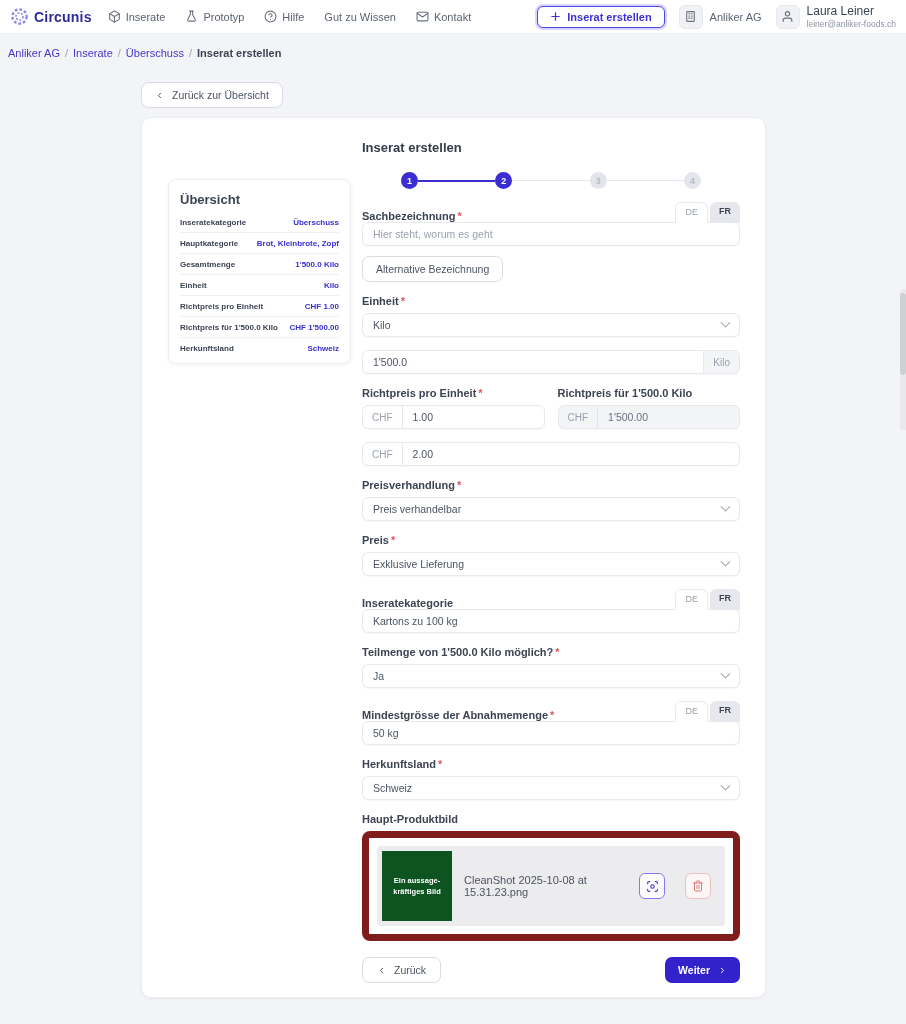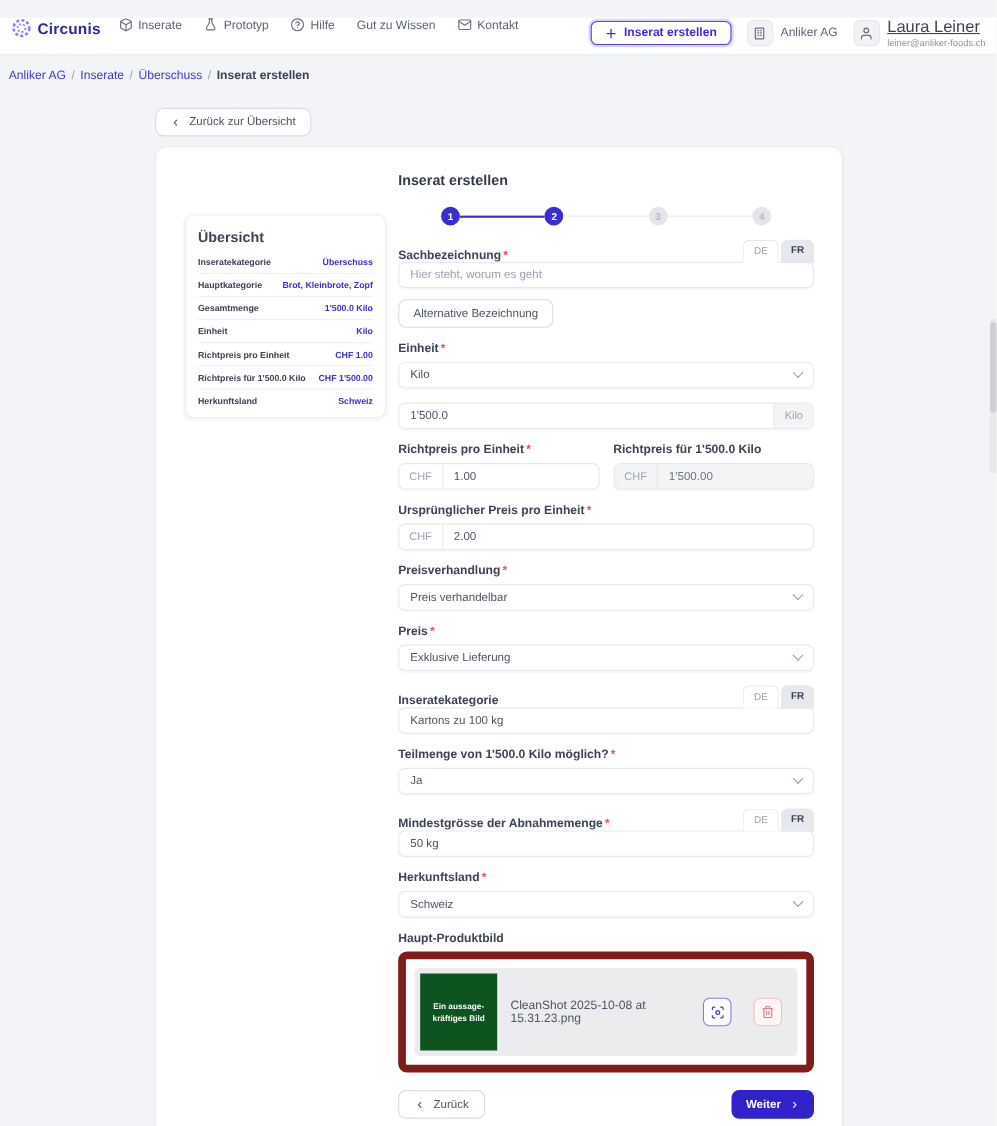--- a/index.html
+++ b/index.html
@@ -7,33 +7,33 @@
   body {
     background:#f3f4f7;
     font-family:"Liberation Sans", sans-serif;
     color:#3c4453;
     position:relative;
     overflow:hidden;
   }
   svg { display:block; }
 
   
-  .topbar{ display:flex; align-items:flex-start; height:34px; background:#fff; padding:0 10px; border-bottom:1px solid #eef0f3;margin-top:16px; }
+  .topbar{ display:flex; align-items:center; height:34px; background:#fff; padding:0 10px; border-bottom:1px solid #eef0f3; }
   .brand{ display:flex; align-items:center; gap:5px; margin-right:16px; }
   .brand-name{ font-size:14px; font-weight:bold; color:#2d2a9c; letter-spacing:.2px; }
   .nav{ display:flex; align-items:center; gap:20px; }
   .nav-item{ display:flex; align-items:center; gap:5px; font-size:11px; color:#5b6472; cursor:pointer; }
   .nav-item svg{ color:#6b7280; }
   .top-right{ margin-left:auto; display:flex; align-items:center; gap:14px; }
   .create-btn{ display:flex; align-items:center; gap:6px; background:#fff; color:#3d30d8; font-size:11px; font-weight:bold;
     border:1px solid #4f46e5; border-radius:6px; padding:4px 12px; box-shadow:0 0 0 2px rgba(110,100,255,.28); cursor:pointer; }
   .chip{ width:24px; height:24px; background:#f1f2f5; border:1px solid #e6e8ec; border-radius:6px; display:flex; align-items:center; justify-content:center; color:#6b7280; }
   .company{ display:flex; align-items:center; gap:7px; font-size:11px; color:#5b6472; cursor:pointer; }
   .user{ display:flex; align-items:center; gap:7px; cursor:pointer; }
-  .user-name{ font-size:15px; color:#3c4453;text-decoration:underline; }
+  .user-name{ font-size:12px; color:#3c4453; }
   .user-email{ font-size:8.5px; color:#8b93a1; margin-top:1px; }
 
   
   .breadcrumb{ padding:13px 0 0 8px; font-size:11px; display:flex; gap:5px; align-items:center; }
   .crumb{ color:#4338ca; cursor:pointer; }
   .crumb-sep{ color:#9aa2ae; }
   .crumb-current{ color:#3c4453; font-weight:bold; }
 
   
   .back-overview{ margin:23px 0 0 141px; display:inline-flex; align-items:center; gap:8px; background:#fff; border:1px solid #d9dce2;
@@ -334,23 +334,20 @@
         <span class="flabel">Richtpreis für 1'500.0 Kilo</span>
         <div class="input-group num disabled">
           <span class="ig-prefix">CHF</span>
           <input class="ig-input" type="text" disabled="" value="1'500.00" style="">
         </div>
       </div>
     </div>
 
     
     <div class="field">
-      <span class="flabel">
-        <span>Ursprünglicher Preis pro Einheit</span><span class="req">*</span>
-      </span>
       <div class="input-group num">
         <span class="ig-prefix">CHF</span>
         <input class="ig-input" type="text" value="2.00" style="">
       </div>
     </div>
 
     
     <div class="field">
       <span class="flabel">
         <span>Preisverhandlung</span><span class="req">*</span>

